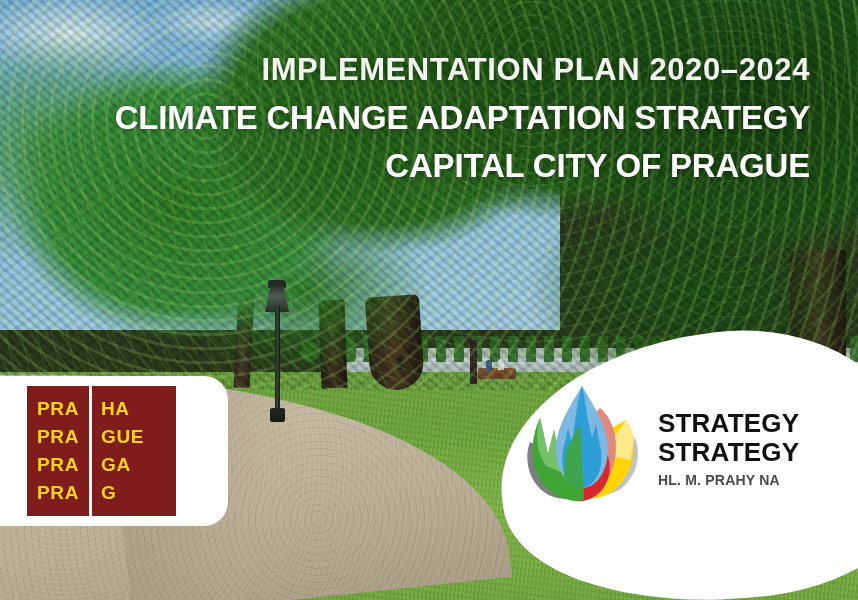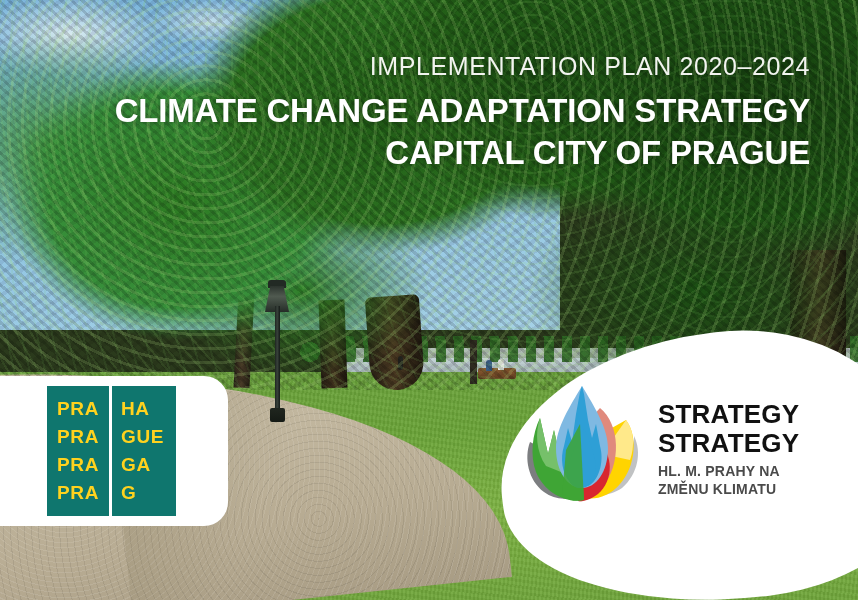--- a/index.html
+++ b/index.html
@@ -146,49 +146,49 @@
             opacity:.9; }
 
   
   .titles {
     position: absolute; right: 48px; top: 52px;
     text-align: right;
     color: #ffffff;
     text-shadow: 0 1px 6px rgba(0,0,0,.35);
   }
   .kicker {
-    font-size: 25px; letter-spacing: .6px; font-weight: 400;
+    font-size: 31px; letter-spacing: .6px; font-weight: 700;
     line-height: 1.15; color: #f2f4ef; white-space: nowrap;
   }
   .headline {
     font-size: 33px; font-weight: 700; line-height: 1.22;
     letter-spacing: -.2px; white-space: nowrap; margin-top: 10px;
   }
   .headline2 {
     font-size: 33px; font-weight: 700; line-height: 1.22;
-    letter-spacing: -.2px; white-space: nowrap; margin-top: 2px;
+    letter-spacing: -.2px; white-space: nowrap; margin-top: 8px;
   }
 
   
   .praha-card {
     position: absolute; left: -30px; top: 376px;
     width: 258px; height: 150px;
     background: #ffffff;
     border-radius: 24px;
     display: flex; align-items: center; justify-content: flex-end;
     padding-right: 52px;
   }
   .praha-logo { display: flex; gap: 3px; }
   .praha-col {
-    background: #0f766e;
+    background: #7f1d1d;
     display: flex; flex-direction: column; justify-content: center;
     padding: 9px 0;
   }
   .praha-col.left  { width: 62px; align-items: center; }
-  .praha-col.right { width: 64px; align-items: flex-start; padding-left: 9px; }
+  .praha-col.right { width: 84px; align-items: flex-start; padding-left: 9px; }
   .praha-word {
     color: #ffd21e; font-weight: 700; font-size: 19px;
     letter-spacing: .6px; line-height: 1.47;
   }
 
   
   .blob {
     position: absolute; left: 500px; top: 334px;
     width: 420px; height: 268px;
     background: #ffffff;
@@ -307,18 +307,17 @@
                  C50 108 44 100 46 90 C47 82 49 76 52 70 Z" fill="#2e9fd6"></path>
 
         <path d="M58 44 L62 120 C54 122 46 120 40 116 L44 70 Z" fill="#3fa535" opacity=".85"></path>
       </svg>
     </div>
 
     <div class="wordmark">
       <div class="wm-line1">STRATEGY</div>
       <div class="wm-line2">STRATEGY</div>
       <div class="wm-line3">HL. M. PRAHY NA</div>
-      <div class="wm-line4">ZMĚNU KLIMATU</div>
     </div>
 
   </div>
 
 </div>
 
 </body></html>

